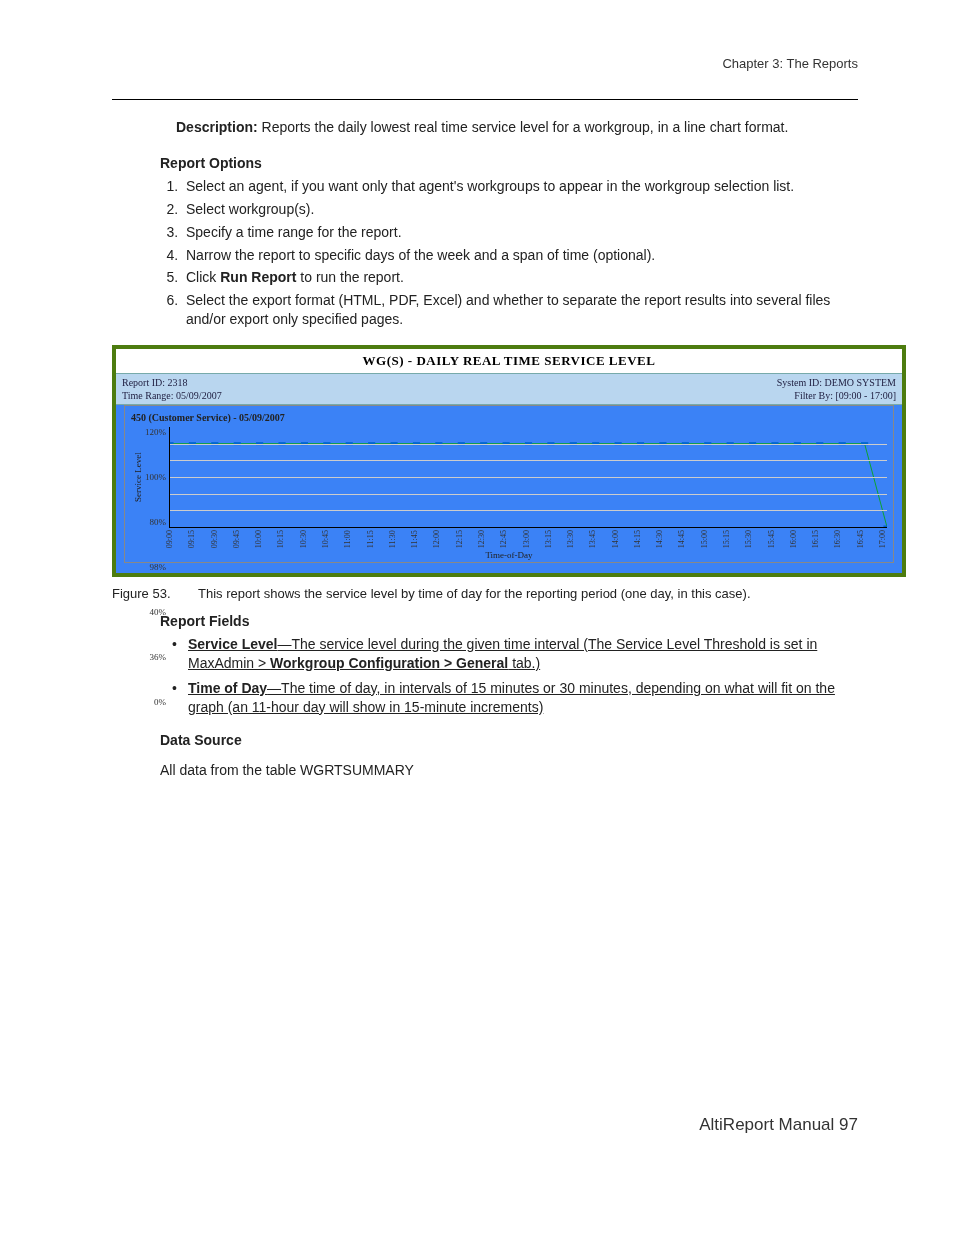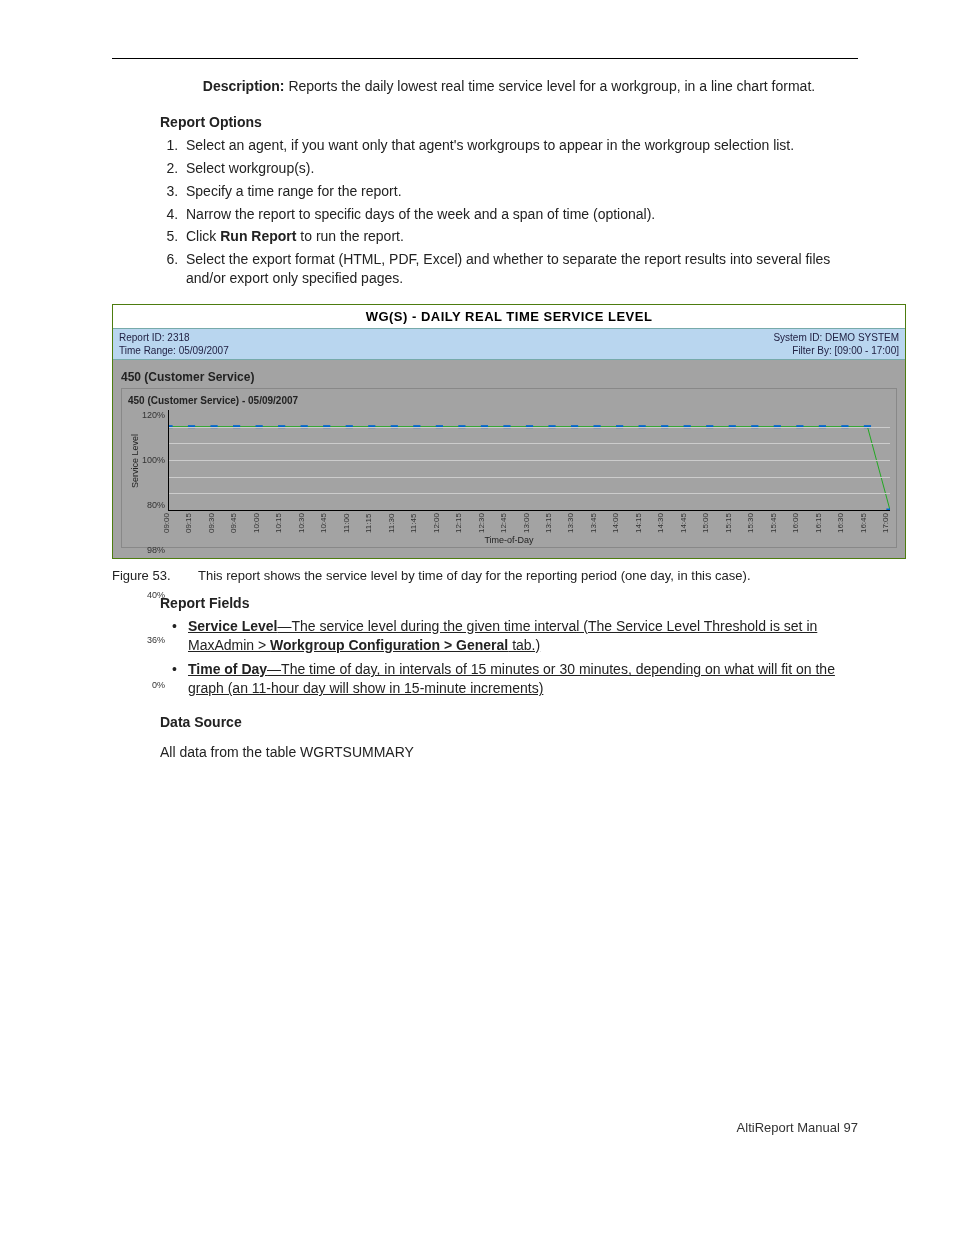--- a/index.html
+++ b/index.html
@@ -1,29 +1,29 @@
 <!DOCTYPE html>
 <html><head>
 <meta charset="utf-8">
 <style>
   html,body{margin:0;padding:0;background:#fff;color:#222;font-family:Verdana,Geneva,sans-serif;font-size:14px;}
   .page{width:954px;height:1235px;position:relative;box-sizing:border-box;padding:56px 96px 0 112px;}
   .chapter{text-align:right;font-size:13px;color:#333;margin-bottom:28px;}
   h1{font-size:20px;font-weight:bold;margin:0 0 4px 0;}
   .rule{border:none;border-top:1px solid #000;margin:2px 0 18px 0;}
   .body{margin-left:48px;}
-  .desc{margin:0 0 18px 0;line-height:1.35;text-align:center;}
+  .desc{margin:0 0 18px 16px;line-height:1.35;}
   h2{font-size:14px;font-weight:bold;margin:10px 0 6px 0;}
   ol{margin:0 0 16px 22px;padding:0;}
   ol li{margin:4px 0;line-height:1.35;padding-left:4px;}
   ul.bul{list-style:none;margin:0 0 16px 0;padding:0;}
   ul.bul li{position:relative;margin:6px 0 6px 28px;line-height:1.35;text-decoration:underline;}
   ul.bul li::before{content:"•";position:absolute;left:-16px;top:0;}
   .figwrap{margin:8px -48px 10px -48px;}
-  .repbox{border:1px solid #4d7c0f;background:#a3a3a3;}
+  .repbox{border:4px solid #4d7c0f;background:#3b82f6;font-family:Liberation Serif, serif;}
   .repbox .title{background:#fff;color:#000;text-align:center;font-weight:bold;font-size:13px;letter-spacing:0.5px;padding:4px 0;border-bottom:1px solid #7aa;}
   .meta{background:#b9d6ef;border-bottom:1px solid #7aa;font-size:10px;color:#224;display:flex;justify-content:space-between;padding:2px 6px;line-height:1.3;}
   .meta .l,.meta .r{display:flex;flex-direction:column;}
   .meta .r{text-align:right;}
   .wgname{font-weight:bold;font-size:12px;padding:10px 8px 4px 8px;}
   .chartframe{margin:0 8px 10px 8px;border:1px solid #888;padding:6px 6px 2px 6px;}
   .charttitle{text-align:left;font-size:10px;font-weight:bold;margin-bottom:4px;}
   .plot{display:flex;}
   .ylab{writing-mode:vertical-rl;transform:rotate(180deg);font-size:9px;text-align:center;padding:0 2px;}
   .yaxis{display:flex;flex-direction:column;justify-content:space-between;font-size:9px;color:#333;align-items:flex-end;height:100px;padding-right:3px;gap:35px;}
@@ -31,26 +31,27 @@
   .plotarea .hline{position:absolute;left:0;right:0;border-top:1px solid #ccc;}
   .plotarea svg{position:absolute;top:0;left:0;width:100%;height:100%;}
   .xaxis{display:flex;margin-left:0;font-size:8px;color:#333;margin-top:2px;}
   .xaxis .spacer{width:34px;flex:0 0 34px;}
   .xaxis .ticks{flex:1;display:flex;justify-content:space-between;}
   .xaxis .tick{writing-mode:vertical-rl;transform:rotate(180deg);white-space:nowrap;}
   .xlab{text-align:center;font-size:9px;margin-top:2px;}
   .figcap{display:flex;font-size:13px;margin:8px 0 0 0;line-height:1.35;}
   .figcap .fign{flex:0 0 86px;}
   .figcap .figt{flex:1;}
-  .footer{position:absolute;bottom:100px;right:96px;font-size:13px;color:#333;}
+  .footer{position:absolute;bottom:100px;right:96px;font-size:17px;color:#333;}
 </style>
 </head>
 <body>
 
 <div class="page">
+  <div class="chapter">Chapter 3:  The Reports</div>
 
   <hr class="rule">
 
   <div class="body">
     <p class="desc">
       <b>Description:</b><span> Reports the daily lowest real time service level for a workgroup, in a line chart format.</span>
     </p>
 
     <h2>Report Options</h2>
     <ol id="opts">
@@ -68,21 +69,20 @@
         <div class="meta">
           <div class="l">
             <span>Report ID: 2318</span>
             <span>Time Range: 05/09/2007</span>
           </div>
           <div class="r">
             <span>System ID: DEMO SYSTEM</span>
             <span>Filter By: [09:00 - 17:00]</span>
           </div>
         </div>
-        <div class="wgname">450 (Customer Service)</div>
         <div class="chartframe">
           <div class="charttitle">450 (Customer Service) - 05/09/2007</div>
           <div class="plot">
             <div class="ylab">Service Level</div>
             <div class="yaxis" id="yaxis">
                 <span>120%</span>
                 <span>100%</span>
                 <span>80%</span>
                 <span>98%</span>
                 <span>40%</span>

